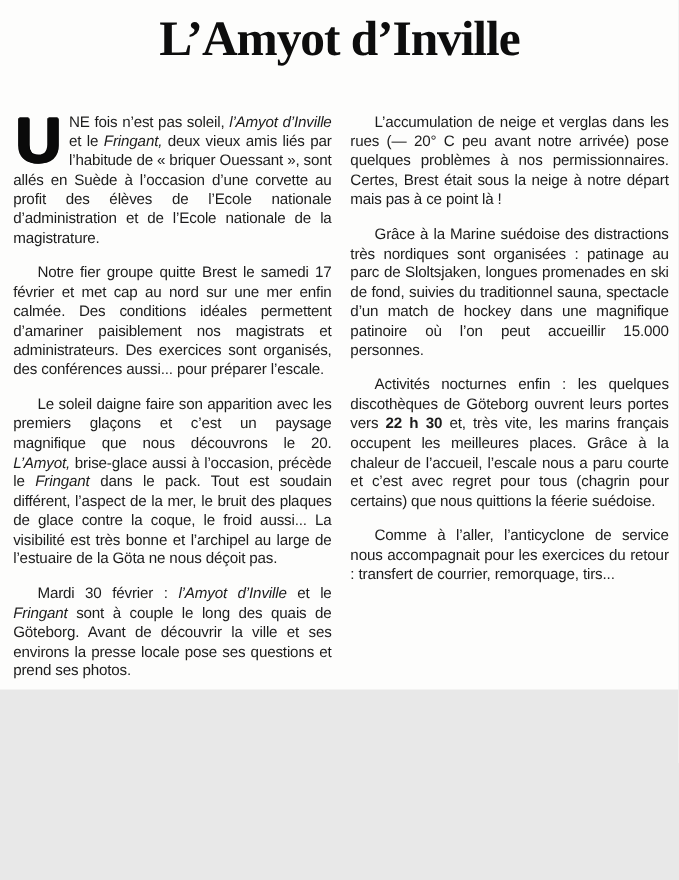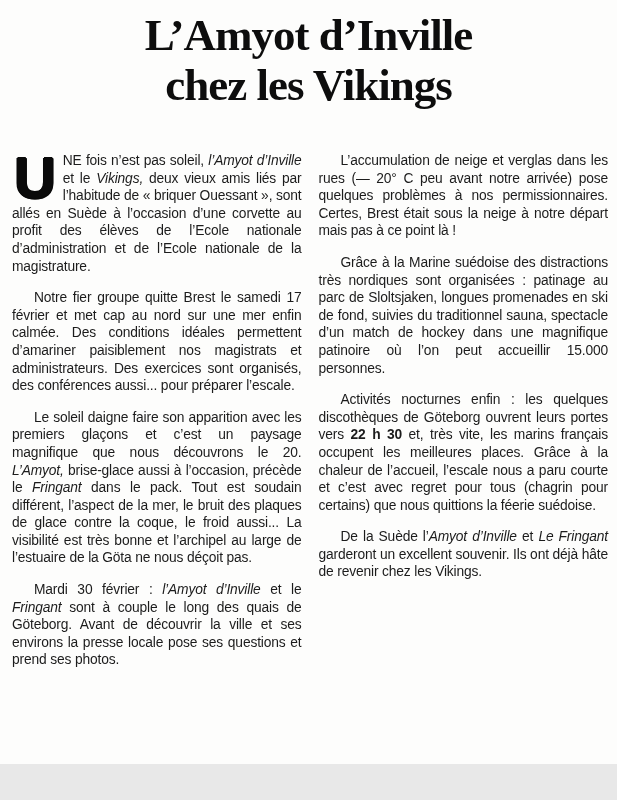--- a/index.html
+++ b/index.html
@@ -3,21 +3,21 @@
 <meta charset="utf-8">
 <style>
   html, body {
     margin: 0;
     padding: 0;
     background: #e8e8e8;
   }
   .page {
     position: relative;
     width: 617px;
-    height: 764px;
+    height: 627px;
     margin: 0 auto;
     background: #fdfdfc;
     color: #1a1a1a;
     overflow: hidden;
     box-sizing: border-box;
   }
   .title {
     text-align: center;
     font-family: "Liberation Serif", serif;
     font-weight: bold;
@@ -61,29 +61,28 @@
   }
   .col em { font-style: italic; }
   .col b { font-weight: bold; }
 </style>
 </head>
 <body>
 
 <div class="page">
   <div class="title">
     <div>L’Amyot d’Inville</div>
-    <div>chez les Vikings</div>
   </div>
   <div class="columns">
     <div class="col">
-        <p class="dropcap-para"><span class="dropcap">U</span><span>NE fois n’est pas soleil, </span><em>l’Amyot d’Inville</em><span> et le </span><em>Vikings,</em><span> deux vieux amis liés par l’habitude de « briquer Ouessant », sont allés en Suède à l’occasion d’une corvette au profit des élèves de l’Ecole nationale d’administration et de l’Ecole nationale de la magistrature.</span></p>
+        <p class="dropcap-para"><span class="dropcap">U</span><span>NE fois n’est pas soleil, </span><em>l’Amyot d’Inville</em><span> et le </span><em>Fringant,</em><span> deux vieux amis liés par l’habitude de « briquer Ouessant », sont allés en Suède à l’occasion d’une corvette au profit des élèves de l’Ecole nationale d’administration et de l’Ecole nationale de la magistrature.</span></p>
         <p><span>Notre fier groupe quitte Brest le samedi 17 février et met cap au nord sur une mer enfin calmée. Des conditions idéales permettent d’amariner paisiblement nos magistrats et administrateurs. Des exercices sont organisés, des conférences aussi... pour préparer l’escale.</span></p>
         <p><span>Le soleil daigne faire son apparition avec les premiers glaçons et c’est un paysage magnifique que nous découvrons le 20. </span><em>L’Amyot,</em><span> brise-glace aussi à l’occasion, précède le </span><em>Fringant</em><span> dans le pack. Tout est soudain différent, l’aspect de la mer, le bruit des plaques de glace contre la coque, le froid aussi... La visibilité est très bonne et l’archipel au large de l’estuaire de la Göta ne nous déçoit pas.</span></p>
         <p><span>Mardi 30 février : </span><em>l’Amyot d’Inville</em><span> et le </span><em>Fringant</em><span> sont à couple le long des quais de Göteborg. Avant de découvrir la ville et ses environs la presse locale pose ses questions et prend ses photos.</span></p>
       </div>
     <div class="col">
         <p><span>L’accumulation de neige et verglas dans les rues (— 20° C peu avant notre arrivée) pose quelques problèmes à nos permissionnaires. Certes, Brest était sous la neige à notre départ mais pas à ce point là !</span></p>
         <p><span>Grâce à la Marine suédoise des distractions très nordiques sont organisées : patinage au parc de Sloltsjaken, longues promenades en ski de fond, suivies du traditionnel sauna, spectacle d’un match de hockey dans une magnifique patinoire où l’on peut accueillir 15.000 personnes.</span></p>
         <p><span>Activités nocturnes enfin : les quelques discothèques de Göteborg ouvrent leurs portes vers </span><b>22 h 30</b><span> et, très vite, les marins français occupent les meilleures places. Grâce à la chaleur de l’accueil, l’escale nous a paru courte et c’est avec regret pour tous (chagrin pour certains) que nous quittions la féerie suédoise.</span></p>
-        <p><span>De la Suède l’</span><em>Amyot d’Inville</em><span> et </span><em>Le Fringant</em><span> garderont un excellent souvenir. Ils ont déjà hâte de revenir chez les Vikings.</span></p>
+        <p><span>Comme à l’aller, l’anticyclone de service nous accompagnait pour les exercices du retour : transfert de courrier, remorquage, tirs...</span></p>
       </div>
   </div>
 </div>
 
 </body></html>

